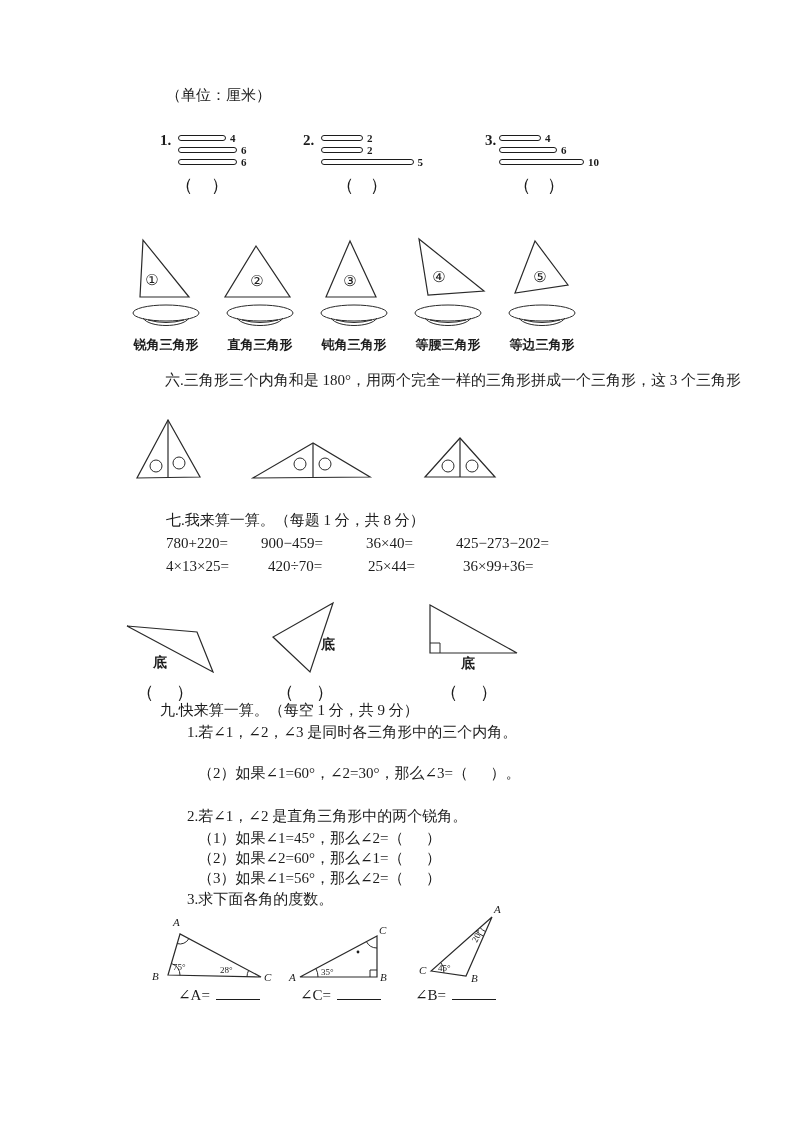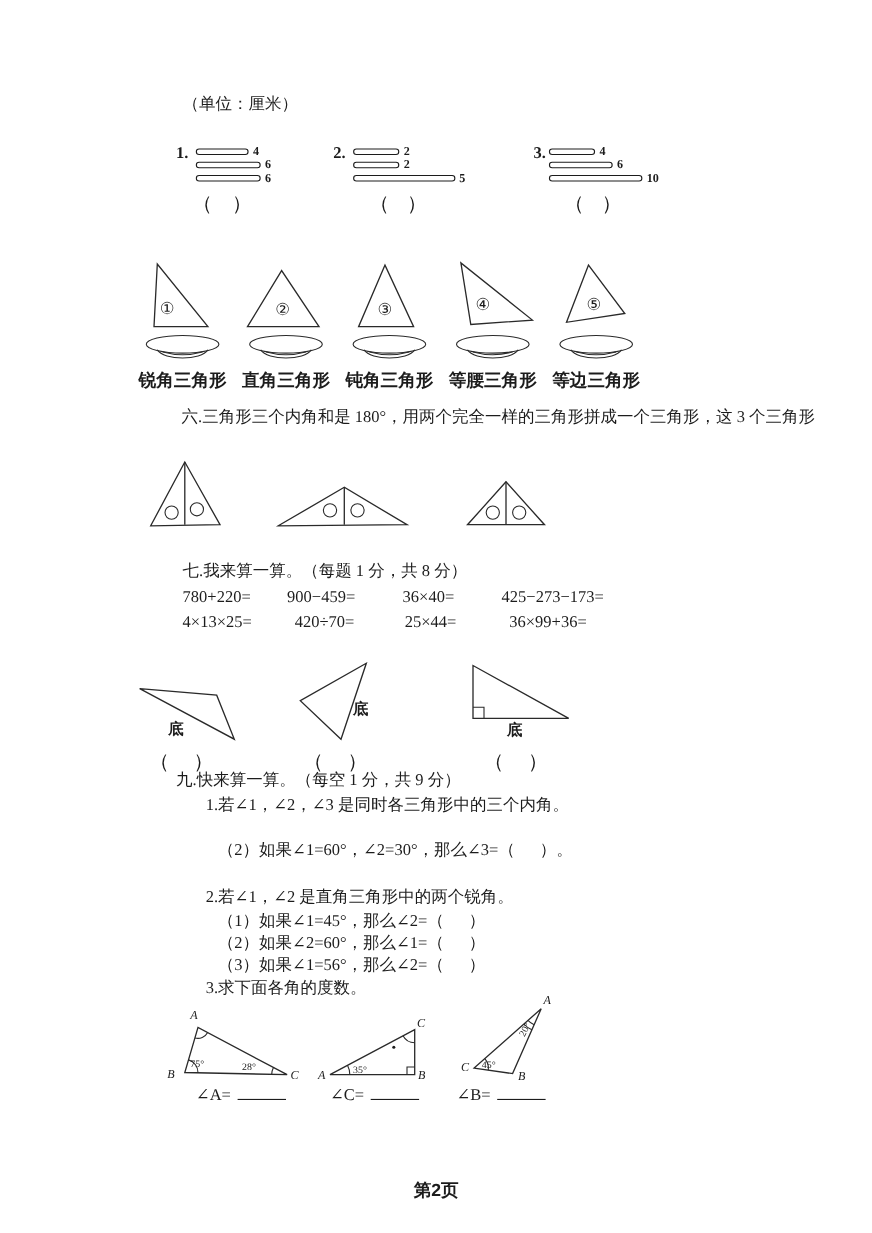--- a/index.html
+++ b/index.html
@@ -22,21 +22,21 @@
   .seg-num { position:absolute; left:0; top:1px; font-weight:bold; font-size:15px; }
   .seg-bars { padding-top:4px; }
   .seg-row { display:flex; align-items:center; height:6px; margin-bottom:6px; }
   .seg-bar { display:inline-block; height:4px; border:1px solid #1c1c1c; border-radius:3px; background:#fff; }
   .seg-len { margin-left:4px; font-size:11px; font-weight:bold; font-family:"Liberation Serif",serif; }
   .parens { display:flex; justify-content:space-between; font-size:18px; margin-top:8px; }
 
   
   .s5row { display:flex; }
   .s5col { width:94px; display:flex; flex-direction:column; align-items:center; }
-  .s5label { font-weight:bold; font-size:16px; margin-top:6px; white-space:nowrap; }
+  .s5label { font-weight:bold; font-size:13px; margin-top:6px; white-space:nowrap; }
   .tri-num { font-size:15px; text-anchor:middle; }
 
   
   .ans { font-size:15px; }
   .blank { display:inline-block; width:44px; height:13px; border-bottom:1.2px solid #1c1c1c; margin-left:6px; }
 
   .vlabel { font-style:italic; font-size:11px; font-family:"Liberation Serif",serif; }
   .alabel { font-size:9px; }
 
   .footer { width:793px; text-align:center; font-family:"Liberation Sans","DejaVu Sans",sans-serif;
@@ -193,21 +193,21 @@
     <polygon class="stroke" points="330,25 295,64 365,64"></polygon>
     <line class="stroke" x1="330" y1="25" x2="330" y2="64"></line>
     <circle class="thin" cx="318" cy="53" r="6" fill="none"></circle>
     <circle class="thin" cx="342" cy="53" r="6" fill="none"></circle>
   </svg>
 
   <div class="abs line" style="left:118px;top:511px">七.我来算一算。（每题 1 分，共 8 分）</div>
   <span class="abs line" style="left:118px;top:534px">780+220=</span>
   <span class="abs line" style="left:213px;top:534px">900−459=</span>
   <span class="abs line" style="left:318px;top:534px">36×40=</span>
-  <span class="abs line" style="left:408px;top:534px">425−273−173=</span>
+  <span class="abs line" style="left:408px;top:534px">425−273−202=</span>
   <span class="abs line" style="left:118px;top:557px">4×13×25=</span>
   <span class="abs line" style="left:220px;top:557px">420÷70=</span>
   <span class="abs line" style="left:320px;top:557px">25×44=</span>
   <span class="abs line" style="left:415px;top:557px">36×99+36=</span>
 
 
   <svg class="abs" style="left:115px;top:598px" width="110" height="80" viewBox="0 0 110 80">
     <polygon class="stroke" points="12,28 82,34 98,74"></polygon>
     <text x="38" y="69" font-size="14" font-weight="bold">底</text>
   </svg>
@@ -282,15 +282,14 @@
   <div class="abs ans" style="left:178px;top:986px">
     <span>∠A=</span><span class="blank"></span>
   </div>
   <div class="abs ans" style="left:300px;top:986px">
     <span>∠C=</span><span class="blank"></span>
   </div>
   <div class="abs ans" style="left:415px;top:986px">
     <span>∠B=</span><span class="blank"></span>
   </div>
 
-  <div class="abs footer" style="left:0;top:1072px">第2页</div>
 
 </div>
 
 </body></html>

